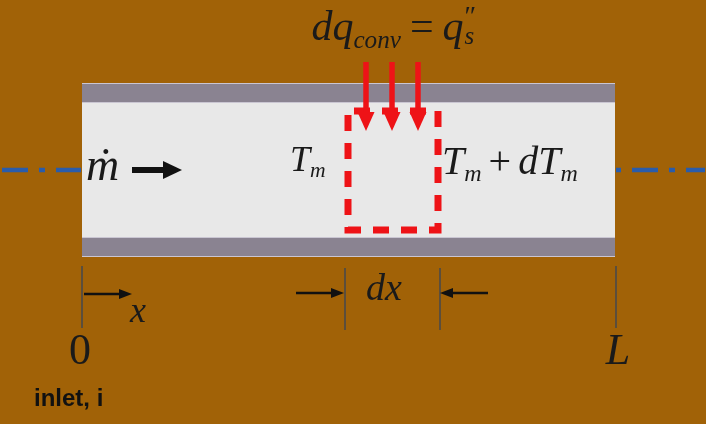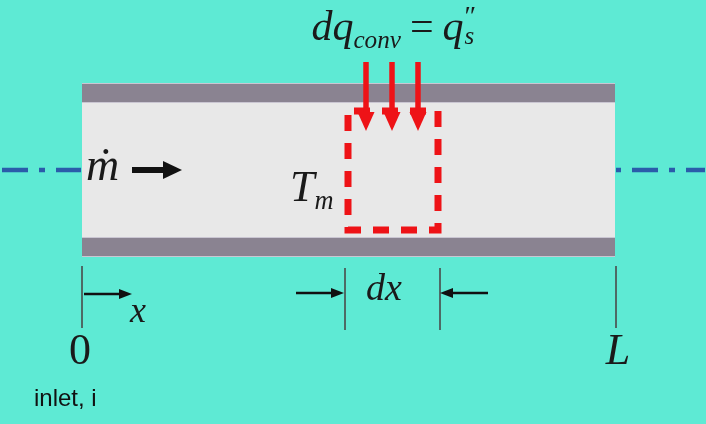--- a/index.html
+++ b/index.html
@@ -1,17 +1,17 @@
 <!DOCTYPE html>
 <html style="--c-red: #ee1317; --c-blue: #2a5caa; --c-wall: #8a8391; --c-wall_edge: #cac6d2; --c-fluid: #e8e8e8; --c-ink: #1a1a1a; --c-tick: #4a4a4a;"><head>
 <meta charset="utf-8">
 <style>
   html,body { margin:0; padding:0; background:#ffffff; }
   .stage {
-    position:relative; width:706px; height:424px; background:#5eead4;
+    position:relative; width:706px; height:424px; background:#a16207;
     overflow:hidden; font-family:"Liberation Serif","DejaVu Serif",serif;
     color:var(--c-ink,#1a1a1a);
   }
   
   .wall {
     position:absolute; left:82px; width:533px; height:20px;
     background:var(--c-wall,#8a8391); z-index:1; box-sizing:border-box;
     border-top:1.5px solid var(--c-wall_edge,#cac6d2);
     border-bottom:1.5px solid var(--c-wall_edge,#cac6d2);
   }
@@ -29,30 +29,30 @@
   sub.msub { font-style:italic; font-size:0.60em; vertical-align:-0.30em; letter-spacing:0; }
   .equation {
     position:absolute; left:226px; top:2px; width:340px; z-index:3;
     text-align:center; font-size:42px; line-height:1.15;
   }
   .equation .op { font-style:normal; margin:0 9px; }
   .qstack { position:relative; display:inline-block; width:17px; height:44px; vertical-align:-10px; }
   .qstack .prime { position:absolute; left:1px; top:-6px; font-size:28px; font-style:normal; }
   .qstack .ssub  { position:absolute; left:1px; bottom:-1px; font-size:25px; font-style:italic; }
   .mdot  { left:86px; top:142px; font-size:46px; font-style:italic; }
-  .tm-left  { left:290px; top:141px; font-size:44px; font-style:italic;margin-top:24px; }
+  .tm-left  { left:290px; top:141px; font-size:36px; font-style:italic; }
   .tm-right { left:442px; top:141px; font-size:40px; font-style:italic; }
   .tm-right .op { font-style:normal; margin:0 7px; }
   .x-lbl  { left:130px; top:292px; font-size:36px; font-style:italic; }
   .dx-lbl { left:366px; top:268px; width:53px; text-align:left; font-size:38px; font-style:italic; }
   .zero-lbl { left:60px; top:328px; width:40px; text-align:center; font-size:44px; }
   .len-lbl  { left:598px; top:328px; width:40px; text-align:center; font-size:44px; font-style:italic; }
   .caption {
     font-family:"Liberation Sans","DejaVu Sans",sans-serif;
-    font-weight:normal; font-size:24px; color:#111;
+    font-weight:bold; font-size:24px; color:#111;
   }
   .inlet  { left:34px; top:386px; }
   .outlet { left:575px; top:386px; }
 </style>
 </head>
 <body>
 
 <div class="stage">
 
   <div class="wall top"></div>
@@ -105,20 +105,23 @@
   <div class="equation">
     <span class="it">dq</span><sub class="msub">conv</sub><span class="op">=</span><span class="it">q</span><span class="qstack"><span class="prime">″</span><span class="ssub">s</span></span>
   </div>
 
   <div class="lbl mdot">ṁ</div>
 
   <div class="lbl tm-left">
     <span>T</span><sub class="msub">m</sub>
   </div>
 
+  <div class="lbl tm-right">
+    <span>T</span><sub class="msub">m</sub><span class="op">+</span><span>dT</span><sub class="msub">m</sub>
+  </div>
 
   <div class="lbl x-lbl">x</div>
   <div class="lbl dx-lbl">dx</div>
   <div class="lbl zero-lbl">0</div>
   <div class="lbl len-lbl">L</div>
 
   <div class="lbl caption inlet">inlet, i</div>
 </div>
 
 </body></html>

